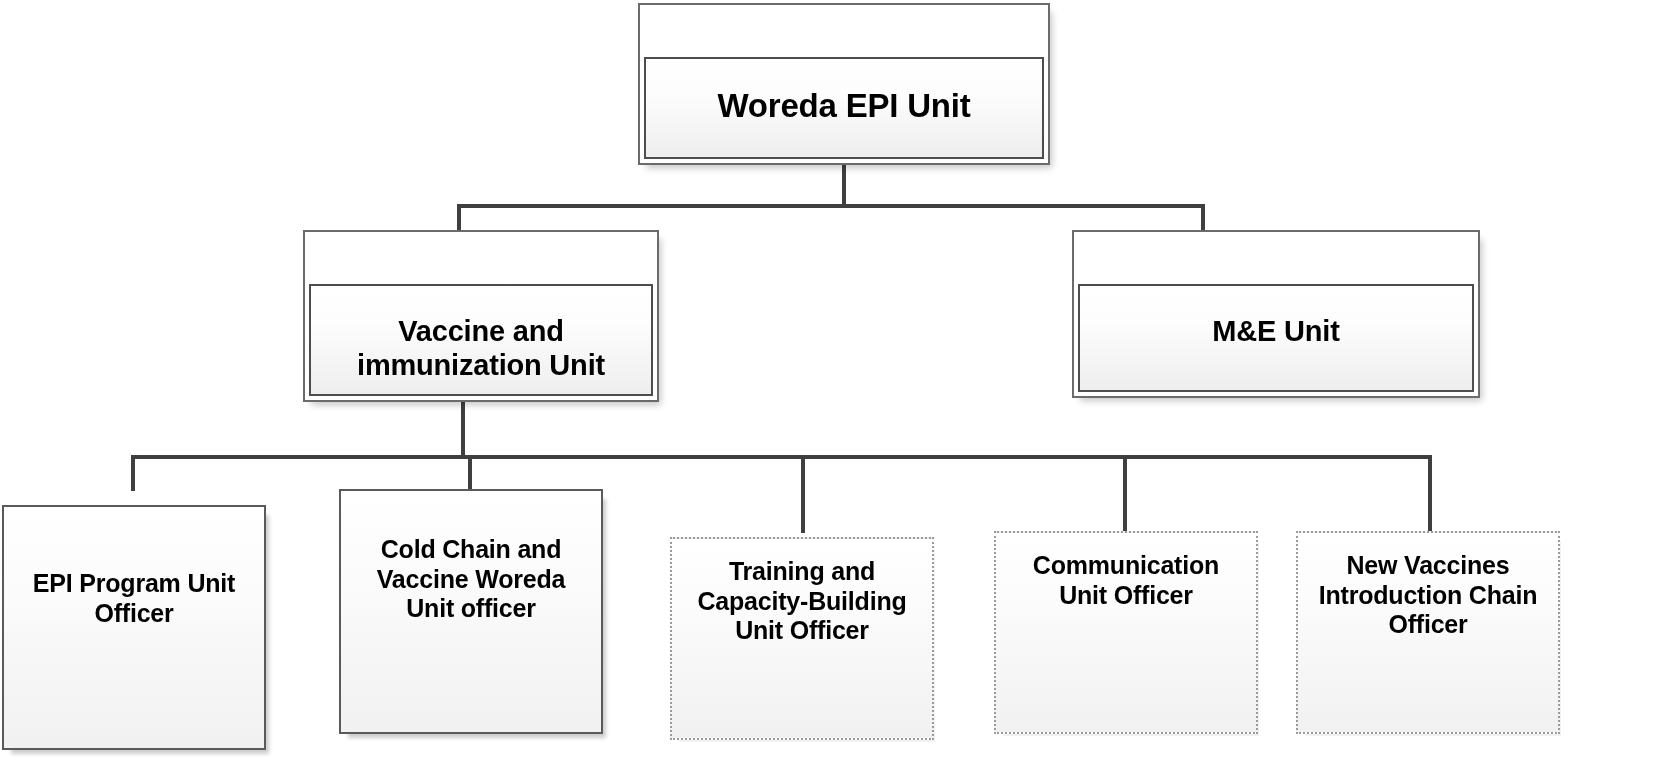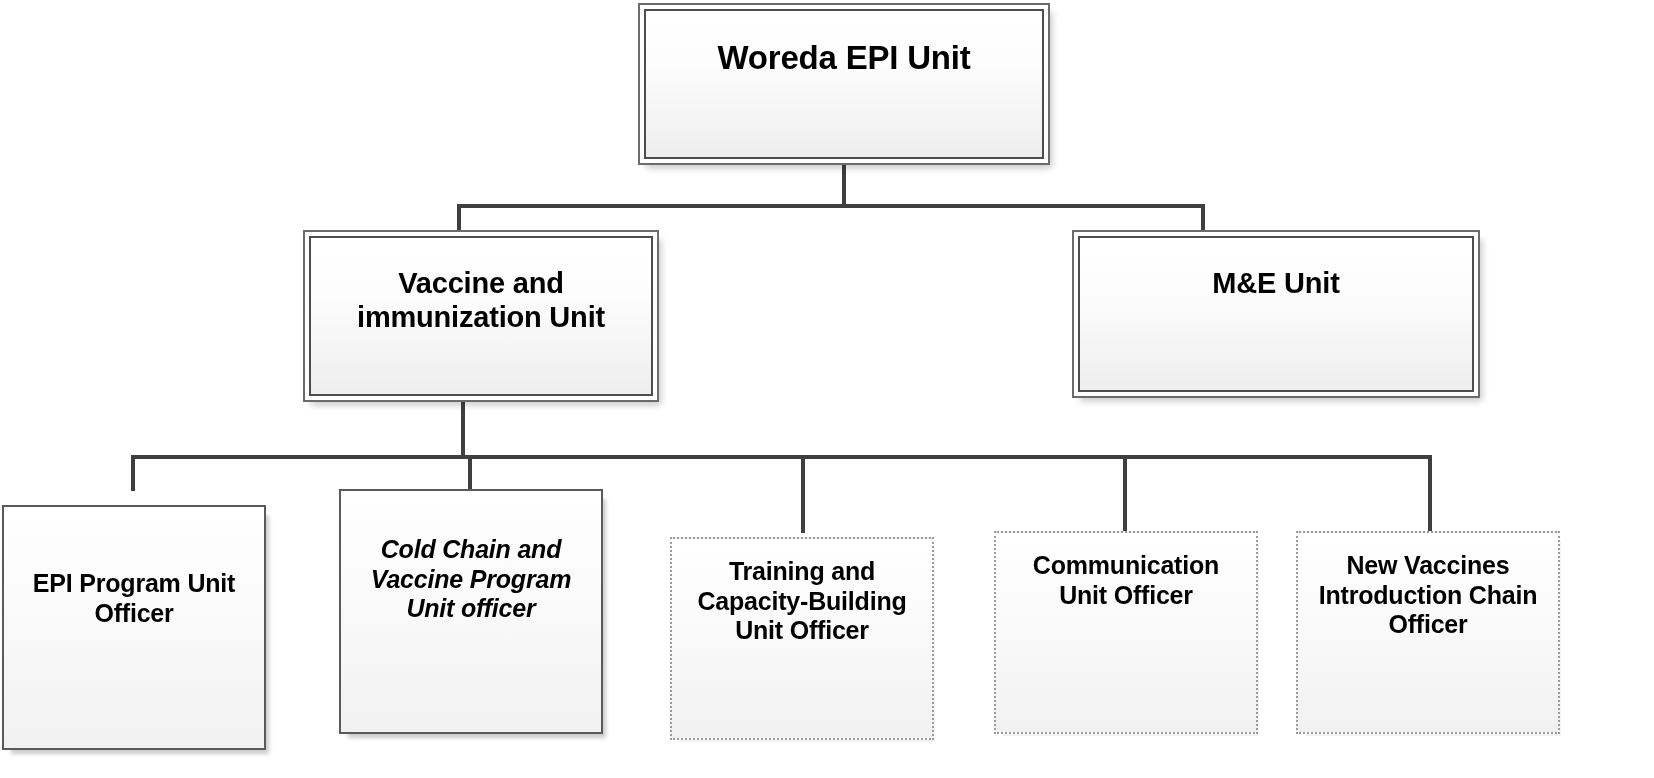--- a/index.html
+++ b/index.html
@@ -52,20 +52,21 @@
   }
   .node-double > .inner {
     width: 100%;
     height: 100%;
     box-sizing: border-box;
     border: 2px solid #4d4d4d;
     background: linear-gradient(to bottom, #ffffff 0%, #fdfdfd 35%, #eeeeee 100%);
     display: flex;
     flex-direction: column;
     align-items: center;
+    margin-top: 48px;
   }
 
   
   .node-solid {
     border: 2px solid #5a5a5a;
     box-shadow: 6px 7px 4px -3px rgba(0,0,0,0.20);
   }
 
   
   .node-dotted {
@@ -123,24 +124,24 @@
     </div>
   </div>
 
   <div class="node node-solid lvl3" style="left:2px; top:489px; width:264px; height:245px;margin-top:16px;">
     <div class="node-label" style="padding-top:62px;">
       <div>EPI Program Unit</div>
       <div>Officer</div>
     </div>
   </div>
 
-  <div class="node node-solid lvl3" style="left:339px; top:489px; width:264px; height:245px;font-style:italic;">
+  <div class="node node-solid lvl3" style="left:339px; top:489px; width:264px; height:245px;">
     <div class="node-label" style="padding-top:44px;">
       <div>Cold Chain and</div>
-      <div>Vaccine Program</div>
+      <div>Vaccine Woreda</div>
       <div>Unit officer</div>
     </div>
   </div>
 
   <div class="node node-dotted lvl3" style="left:670px; top:537px; width:264px; height:203px;">
     <div class="node-label" style="padding-top:18px;">
       <div>Training and</div>
       <div>Capacity-Building</div>
       <div>Unit Officer</div>
     </div>

